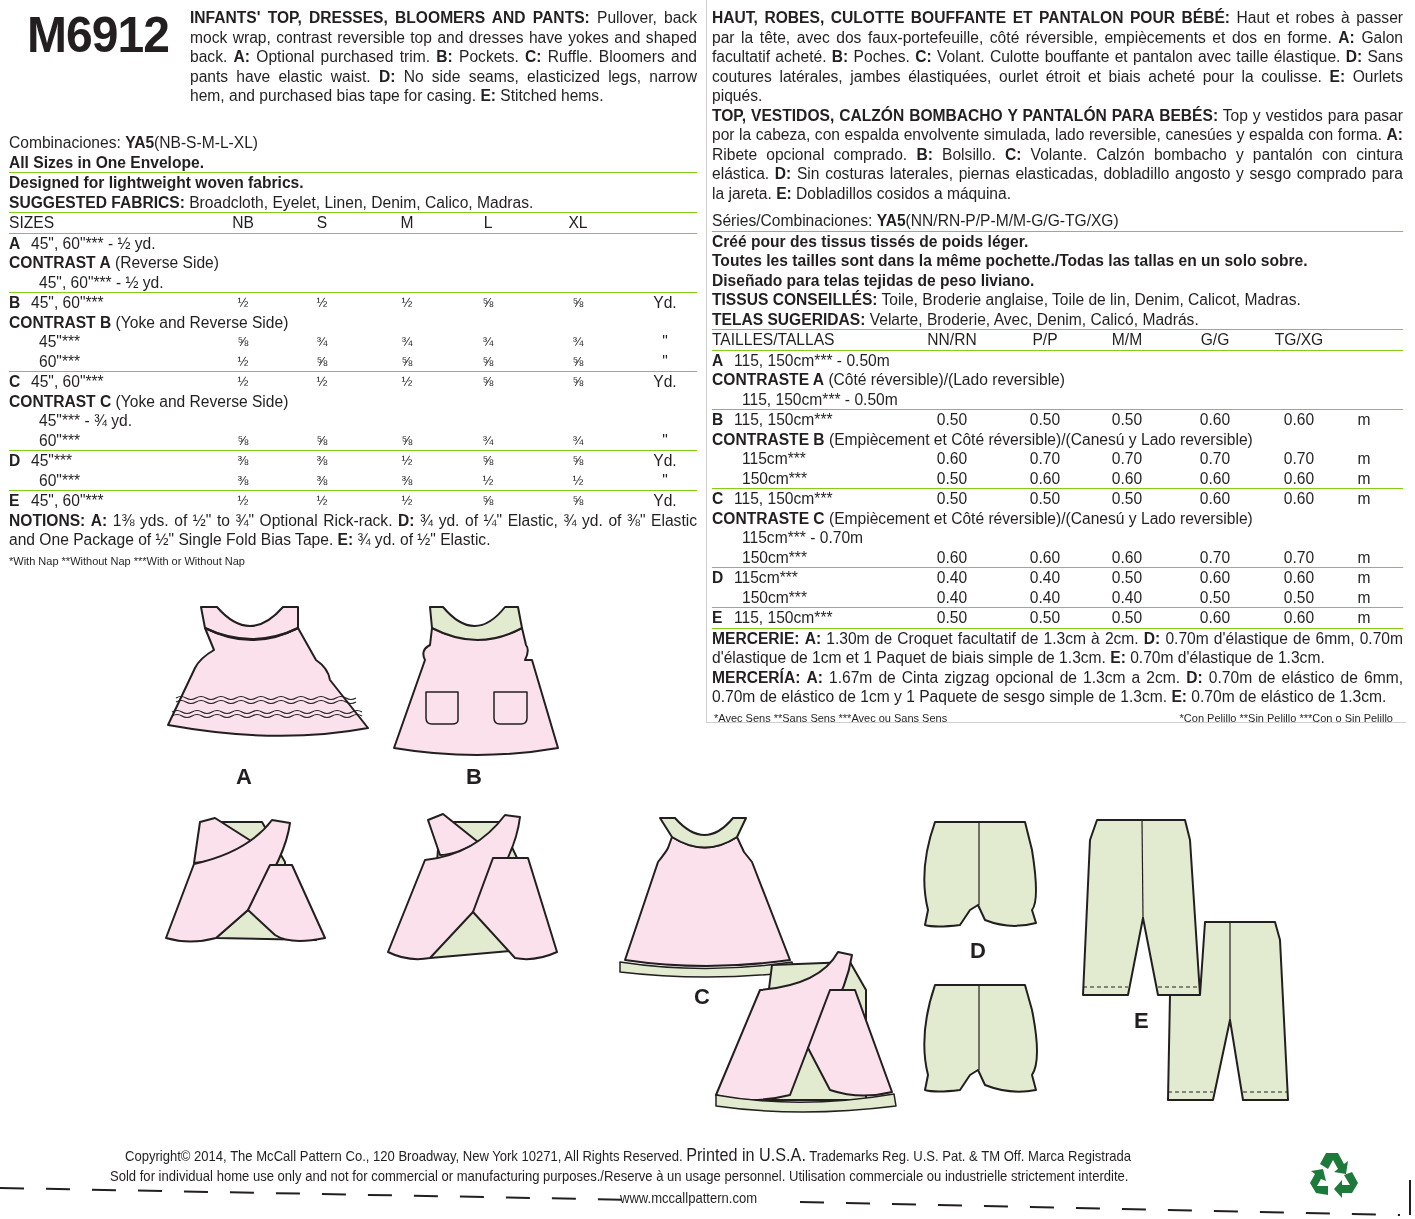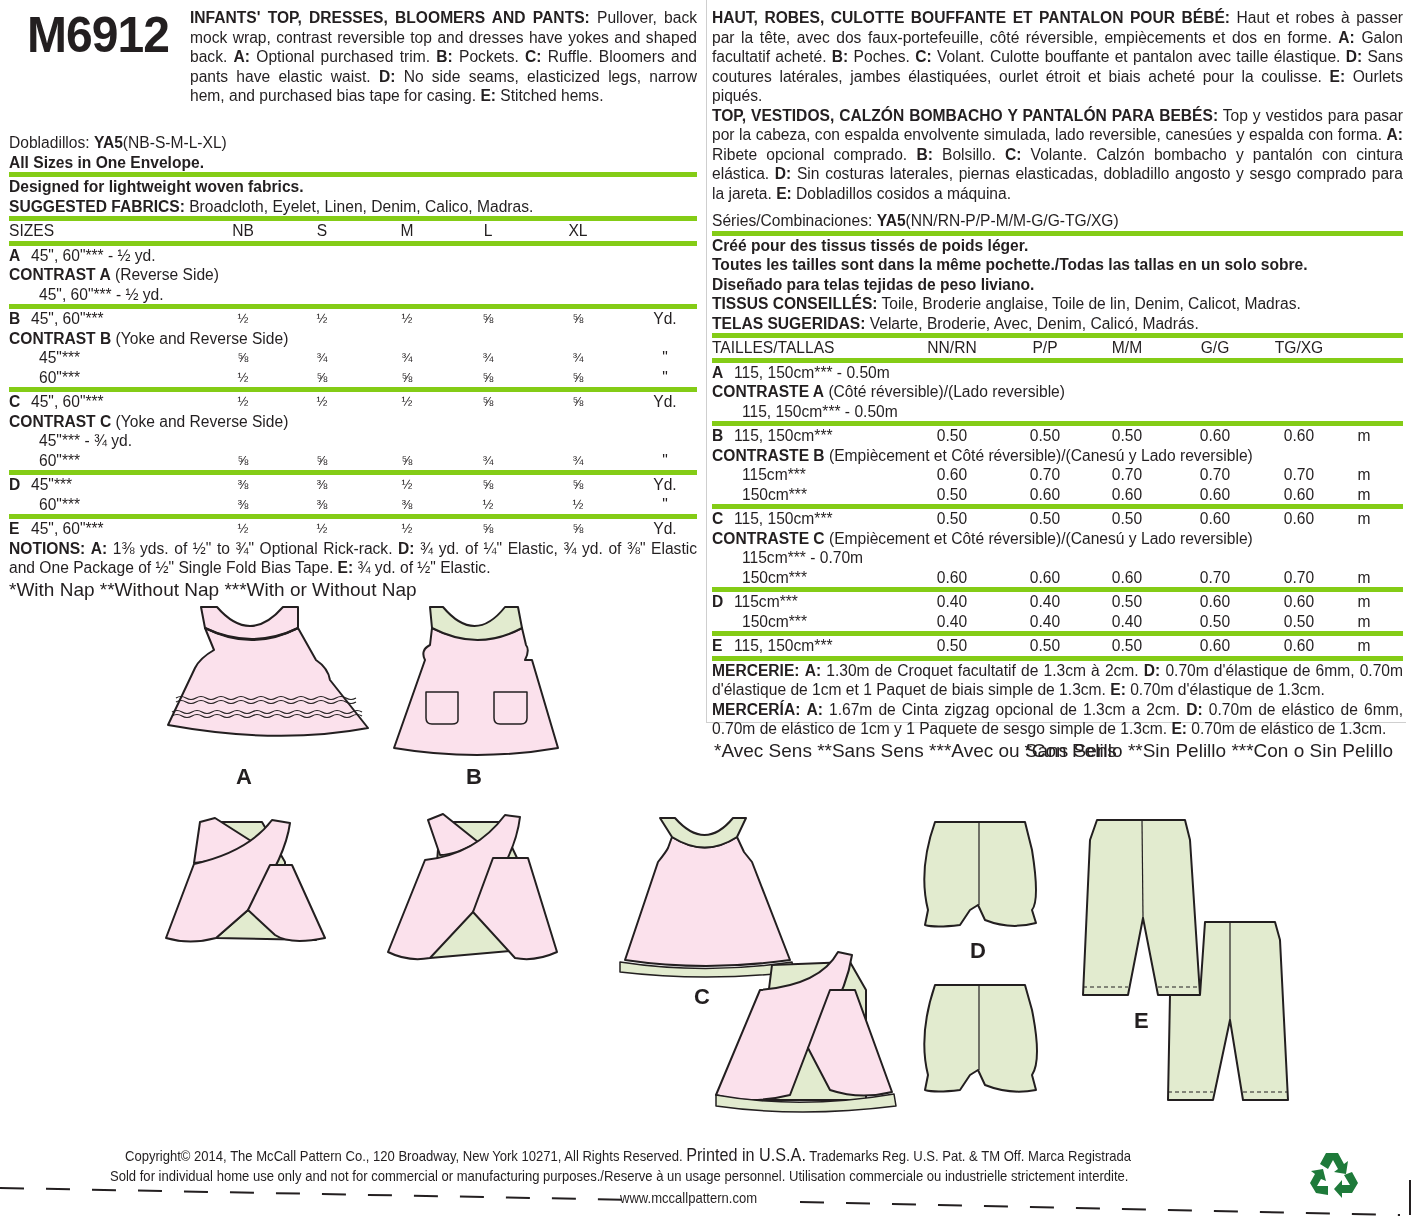--- a/index.html
+++ b/index.html
@@ -6,29 +6,29 @@
   body { width:1415px; height:1219px; position:relative; overflow:hidden;
          font-family:"Liberation Sans", sans-serif; color:#231f20; }
   .abs { position:absolute; }
   b { font-weight:bold; }
 
   
   #pattern-number { left:27px; top:6px; font-size:50px; font-weight:bold; letter-spacing:-1px; line-height:58px; transform:scaleX(0.96); transform-origin:left; }
   #en-desc { left:190px; top:8px; width:507px; font-size:15.6px; line-height:19.5px; text-align:justify; }
   .left-col { left:9px; width:688px; font-size:15.6px; }
   .line { height:19.5px; line-height:19.5px; white-space:nowrap; }
-  .rule { border-top:5px solid #84cc16; }
+  .rule { border-top:1px solid #84cc16; }
   .sizes-grid { position:relative; }
   .row { position:relative; height:19.5px; line-height:19.5px; white-space:nowrap; }
   .row .lbl { position:absolute; left:0; }
   .row .c { position:absolute; width:40px; text-align:center; font-size:13px; }
   .row .u { position:absolute; text-align:center; width:40px; }
   .ind { padding-left:30px; }
   .letter { display:inline-block; width:22px; font-weight:bold; }
-  .small { font-size:19px; }
+  .small { font-size:11px; }
 
   
   #fr-block { left:712px; top:8px; width:691px; font-size:15.6px; line-height:19.5px; text-align:justify; }
   .right-col { left:712px; width:691px; font-size:15.6px; }
   .right-col .c { font-size:15.6px; width:60px; }
   #vline { left:706px; top:0; width:1px; height:722px; background:#cfcfcf; }
   #rbottom { left:706px; top:722px; width:700px; height:1px; background:#cfcfcf; }
 
   
   .view-label { font-size:22px; font-weight:bold; }
@@ -43,21 +43,21 @@
 </head>
 <body>
 
 <div id="pattern-number" class="abs">M6912</div>
 
 <div id="en-desc" class="abs">
   <b>INFANTS' TOP, DRESSES, BLOOMERS AND PANTS:</b><span> Pullover, back mock wrap, contrast reversible top and dresses have yokes and shaped back. </span><b>A:</b><span> Optional purchased trim. </span><b>B:</b><span> Pockets. </span><b>C:</b><span> Ruffle. Bloomers and pants have elastic waist. </span><b>D:</b><span> No side seams, elasticized legs, narrow hem, and purchased bias tape for casing. </span><b>E:</b><span> Stitched hems.</span>
 </div>
 
 <div class="abs left-col" style="top:133px;">
-  <div class="line"><span>Dobladillos: </span><b>YA5</b><span>(NB-S-M-L-XL)</span></div>
+  <div class="line"><span>Combinaciones: </span><b>YA5</b><span>(NB-S-M-L-XL)</span></div>
   <div class="line"><b>All Sizes in One Envelope.</b></div>
   <div class="line rule"><b>Designed for lightweight woven fabrics.</b></div>
   <div class="line"><b>SUGGESTED FABRICS:</b><span> Broadcloth, Eyelet, Linen, Denim, Calico, Madras.</span></div>
   <div class="row rule">
     <span class="lbl">SIZES</span>
     <span class="u" style="left:214px;font-size:15.6px">NB</span>
     <span class="u" style="left:293px;font-size:15.6px">S</span>
     <span class="u" style="left:378px;font-size:15.6px">M</span>
     <span class="u" style="left:459px;font-size:15.6px">L</span>
     <span class="u" style="left:549px;font-size:15.6px">XL</span>

